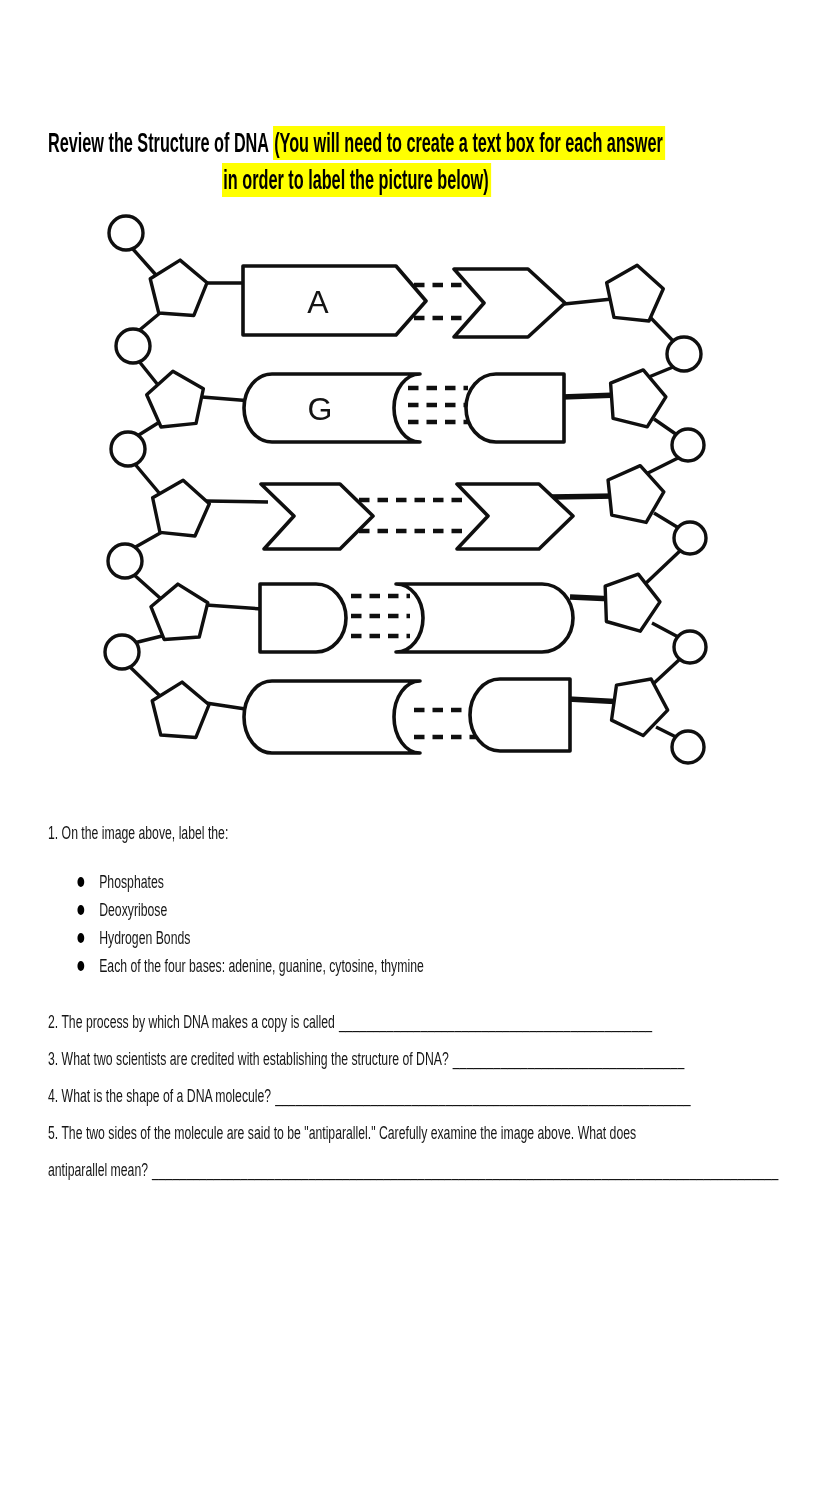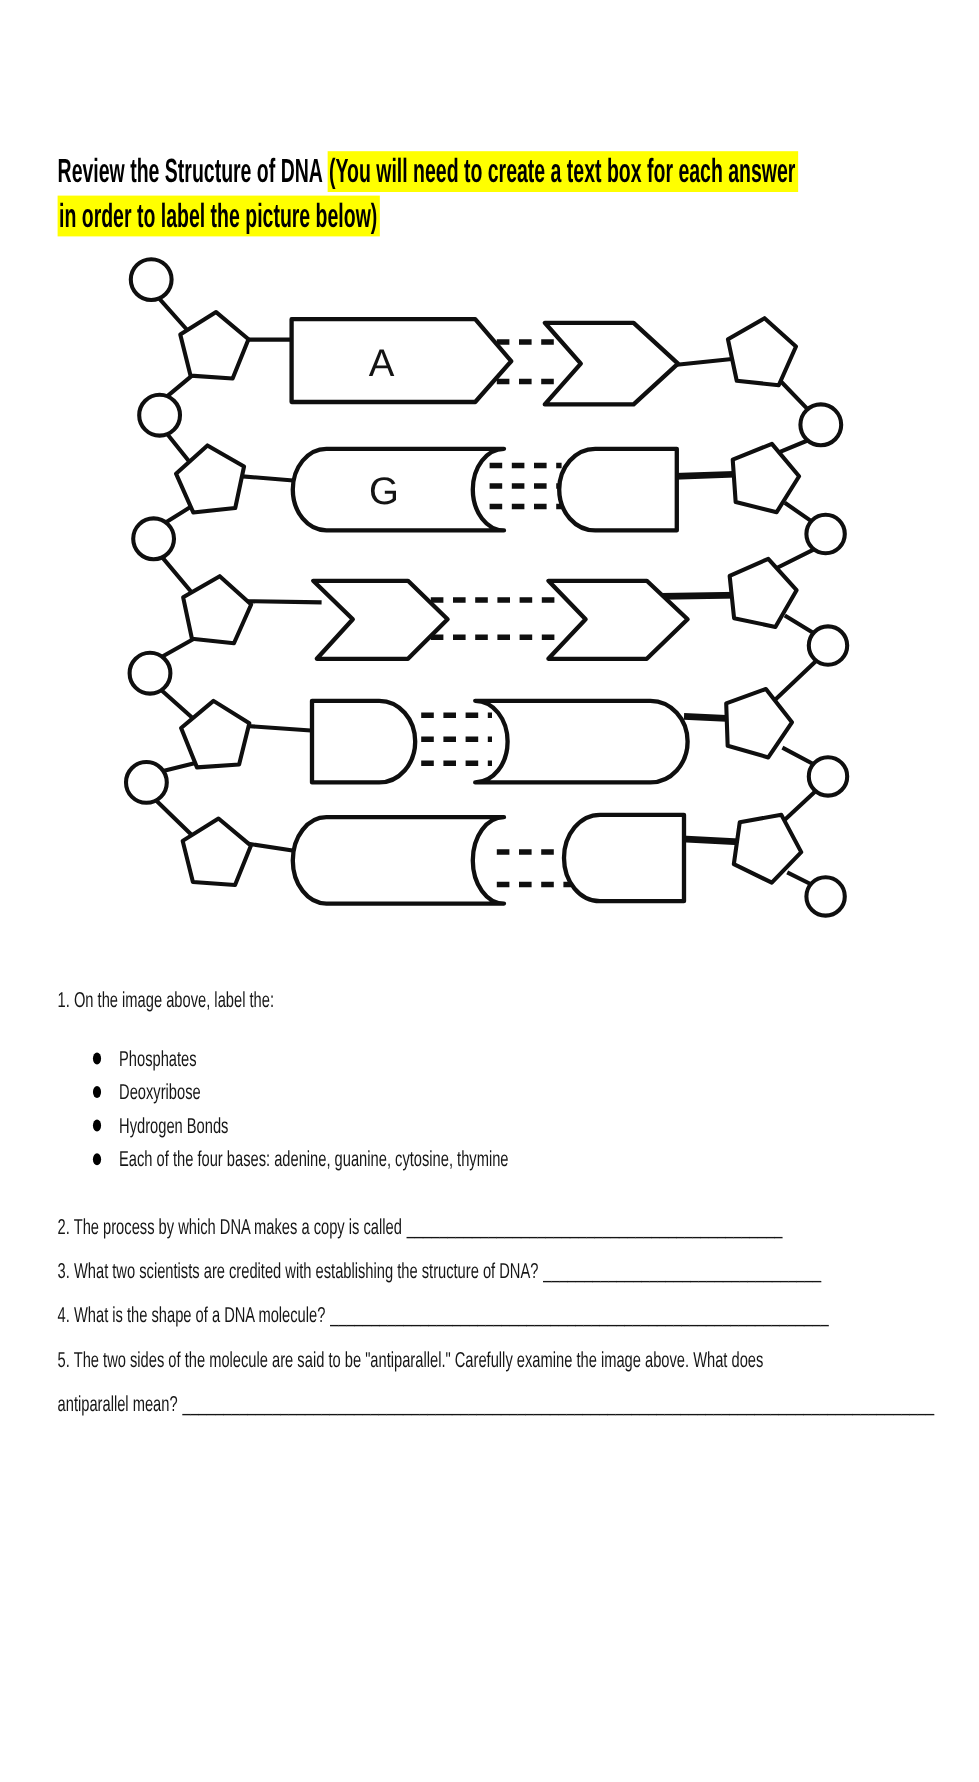--- a/index.html
+++ b/index.html
@@ -1,17 +1,17 @@
 <!DOCTYPE html>
 <html><head>
 <meta charset="utf-8">
 <style>
   html,body{margin:0;padding:0;background:#ffffff;}
   .page{position:relative;width:816px;height:1485px;background:#ffffff;
-        font-family:"Liberation Sans",sans-serif;color:#1a1a1a;overflow:hidden;}
+        font-family:"Liberation Sans",sans-serif;color:#1a1a1a;overflow:hidden;text-align:center;}
 
   
   .title-block{position:absolute;left:48px;top:124px;}
   .tline{white-space:nowrap;font-weight:bold;font-size:28px;line-height:37px;
          transform:scaleX(0.58);transform-origin:0 0;color:#000;}
   .thl{padding:1px 4px 2px 2px;}
 
   
   .dna-svg{position:absolute;left:96px;top:213px;}
 

